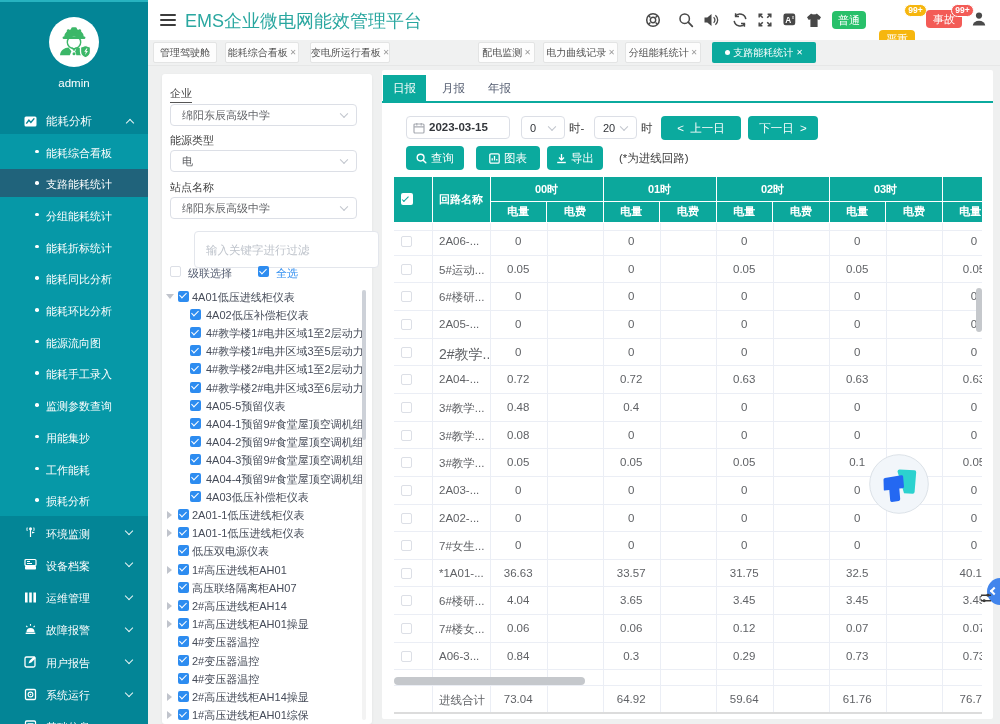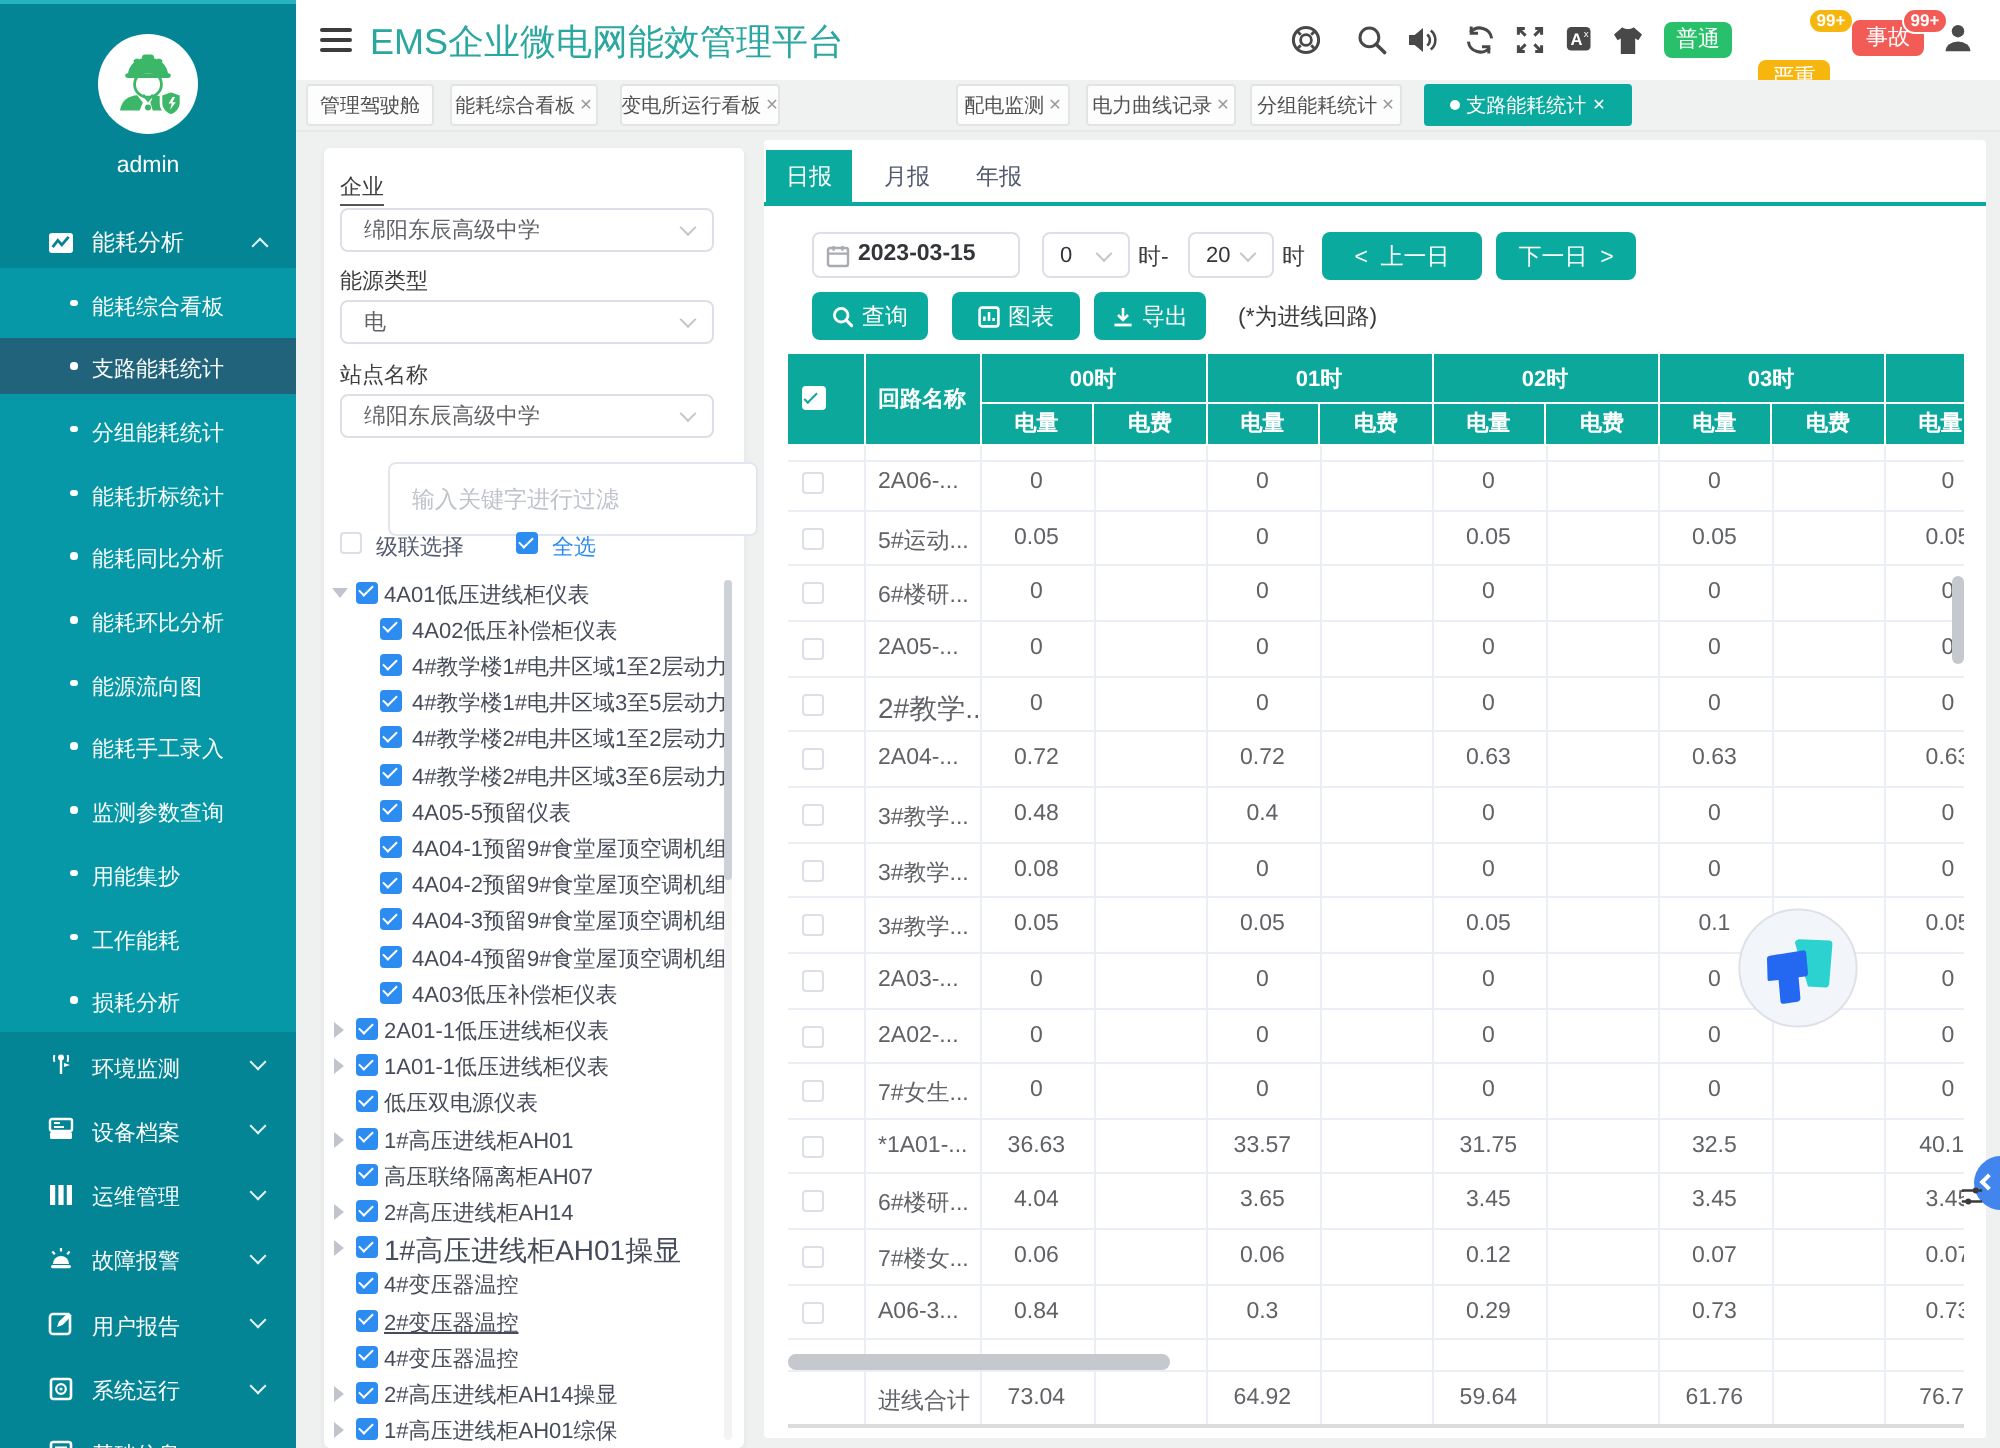--- a/index.html
+++ b/index.html
@@ -246,25 +246,25 @@
 <div class="caret closed" style="left:5px;top:278.5px;"></div>
 <div class="cb blue" style="left:16px;top:276.5px;"></div>
 <div class="abs" style="left:30px;top:275.5px;font-size:11px;color:#464c59;white-space:nowrap;">1#高压进线柜AH01</div>
 <div class="cb blue" style="left:16px;top:294.7px;"></div>
 <div class="abs" style="left:30px;top:293.7px;font-size:11px;color:#464c59;white-space:nowrap;">高压联络隔离柜AH07</div>
 <div class="caret closed" style="left:5px;top:314.9px;"></div>
 <div class="cb blue" style="left:16px;top:312.9px;"></div>
 <div class="abs" style="left:30px;top:311.9px;font-size:11px;color:#464c59;white-space:nowrap;">2#高压进线柜AH14</div>
 <div class="caret closed" style="left:5px;top:333.1px;"></div>
 <div class="cb blue" style="left:16px;top:331.1px;"></div>
-<div class="abs" style="left:30px;top:330.1px;font-size:14px;color:#464c59;white-space:nowrap;">1#高压进线柜AH01操显</div>
+<div class="abs" style="left:30px;top:330.1px;font-size:11px;color:#464c59;white-space:nowrap;">1#高压进线柜AH01操显</div>
 <div class="cb blue" style="left:16px;top:349.3px;"></div>
 <div class="abs" style="left:30px;top:348.3px;font-size:11px;color:#464c59;white-space:nowrap;">4#变压器温控</div>
 <div class="cb blue" style="left:16px;top:367.5px;"></div>
-<div class="abs" style="left:30px;top:366.5px;font-size:11px;color:#464c59;white-space:nowrap;text-decoration:underline;">2#变压器温控</div>
+<div class="abs" style="left:30px;top:366.5px;font-size:11px;color:#464c59;white-space:nowrap;">2#变压器温控</div>
 <div class="cb blue" style="left:16px;top:385.7px;"></div>
 <div class="abs" style="left:30px;top:384.7px;font-size:11px;color:#464c59;white-space:nowrap;">4#变压器温控</div>
 <div class="caret closed" style="left:5px;top:405.9px;"></div>
 <div class="cb blue" style="left:16px;top:403.9px;"></div>
 <div class="abs" style="left:30px;top:402.9px;font-size:11px;color:#464c59;white-space:nowrap;">2#高压进线柜AH14操显</div>
 <div class="caret closed" style="left:5px;top:424.1px;"></div>
 <div class="cb blue" style="left:16px;top:422.1px;"></div>
 <div class="abs" style="left:30px;top:421.1px;font-size:11px;color:#464c59;white-space:nowrap;">1#高压进线柜AH01综保</div>
 </div>
 <div class="abs" style="left:362px;top:290px;width:4px;height:430px;background:#f3f3f3;border-radius:2px;"></div>

